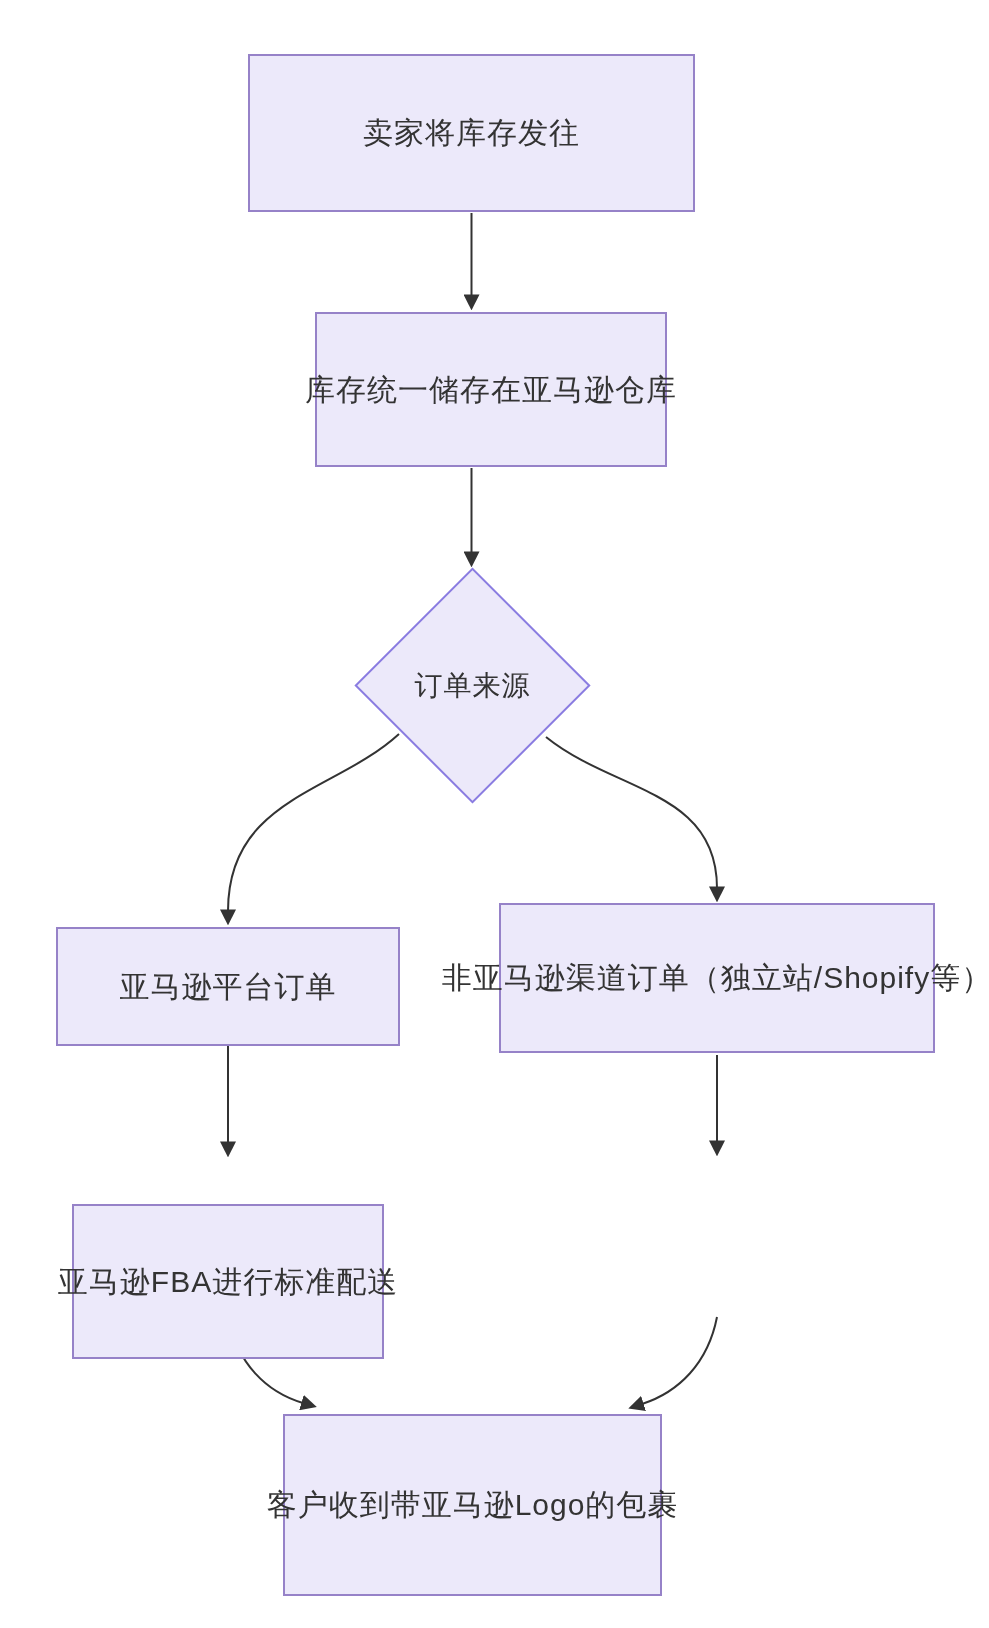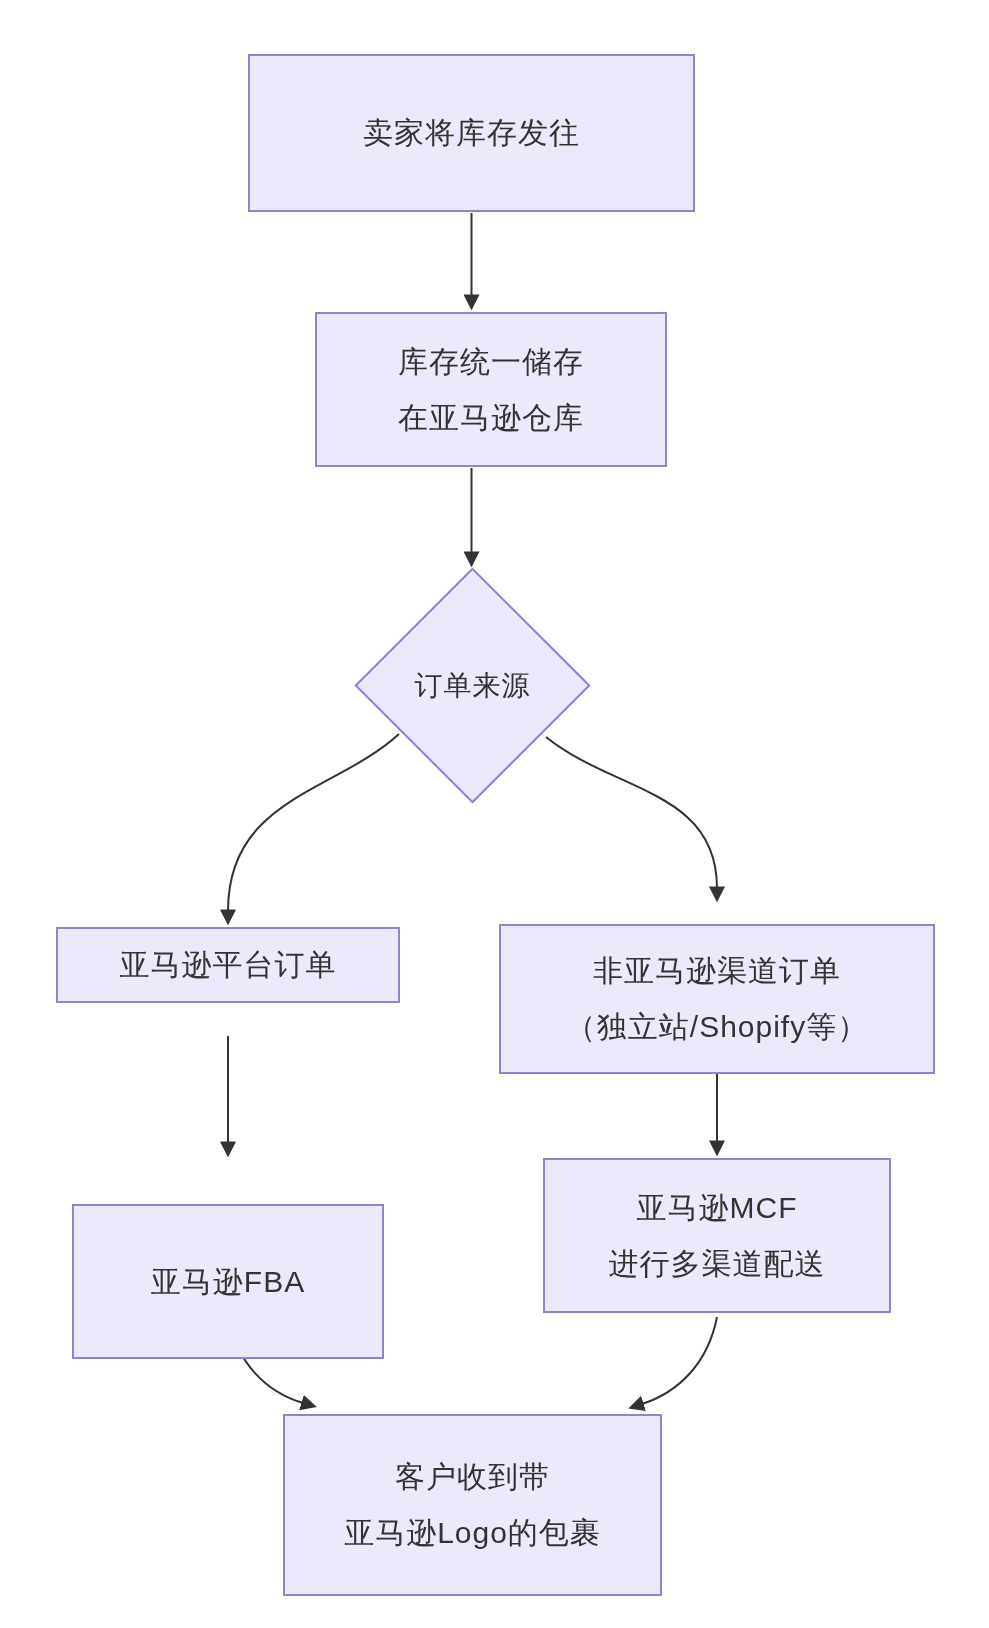--- a/index.html
+++ b/index.html
@@ -26,35 +26,35 @@
     fill: none;
     stroke: #333333;
     stroke-width: 2;
   }
   .node {
     position: absolute;
     box-sizing: border-box;
     background: #ECE9FA;
     border: 2px solid #9682C8;
     display: flex;
-    flex-direction: column;
+    flex-direction: row;
     justify-content: center;
     align-items: center;
     text-align: center;
     color: #333333;
     font-size: 30px;
     line-height: 56px;
     letter-spacing: 1px;
   }
   .node span { display: block; white-space: nowrap; }
 
   #n-send     { left: 248px; top: 54px;   width: 447px; height: 158px; }
   #n-store    { left: 315px; top: 312px;  width: 352px; height: 155px; }
-  #n-amazon   { left: 56px;  top: 927px;  width: 344px; height: 76px; }
-  #n-nonamzn  { left: 499px; top: 903px;  width: 436px; height: 150px; margin-top: 21px; }
+  #n-amazon   { left: 56px;  top: 927px;  width: 344px; height: 119px; }
+  #n-nonamzn  { left: 499px; top: 903px;  width: 436px; height: 150px; }
   #n-fba      { left: 72px;  top: 1204px; width: 312px; height: 155px; }
   #n-mcf      { left: 543px; top: 1158px; width: 348px; height: 155px; }
   #n-customer { left: 283px; top: 1414px; width: 379px; height: 182px; }
 
   .diamond-wrap {
     position: absolute;
     left: 389px;
     top: 602px;
     width: 167px;
     height: 167px;
@@ -120,25 +120,22 @@
     <span>亚马逊平台订单</span>
   </div>
 
   <div class="node" id="n-nonamzn">
     <span>非亚马逊渠道订单</span>
     <span>（独立站/Shopify等）</span>
   </div>
 
   <div class="node" id="n-fba">
     <span>亚马逊FBA</span>
+    <span>进行标准配送</span>
   </div>
 
-  <div class="node" id="n-mcf">
-    <span>亚马逊MCF</span>
-    <span>进行多渠道配送</span>
-  </div>
 
   <div class="node" id="n-customer">
     <span>客户收到带</span>
     <span>亚马逊Logo的包裹</span>
   </div>
 
 </div>
 
 </body></html>

